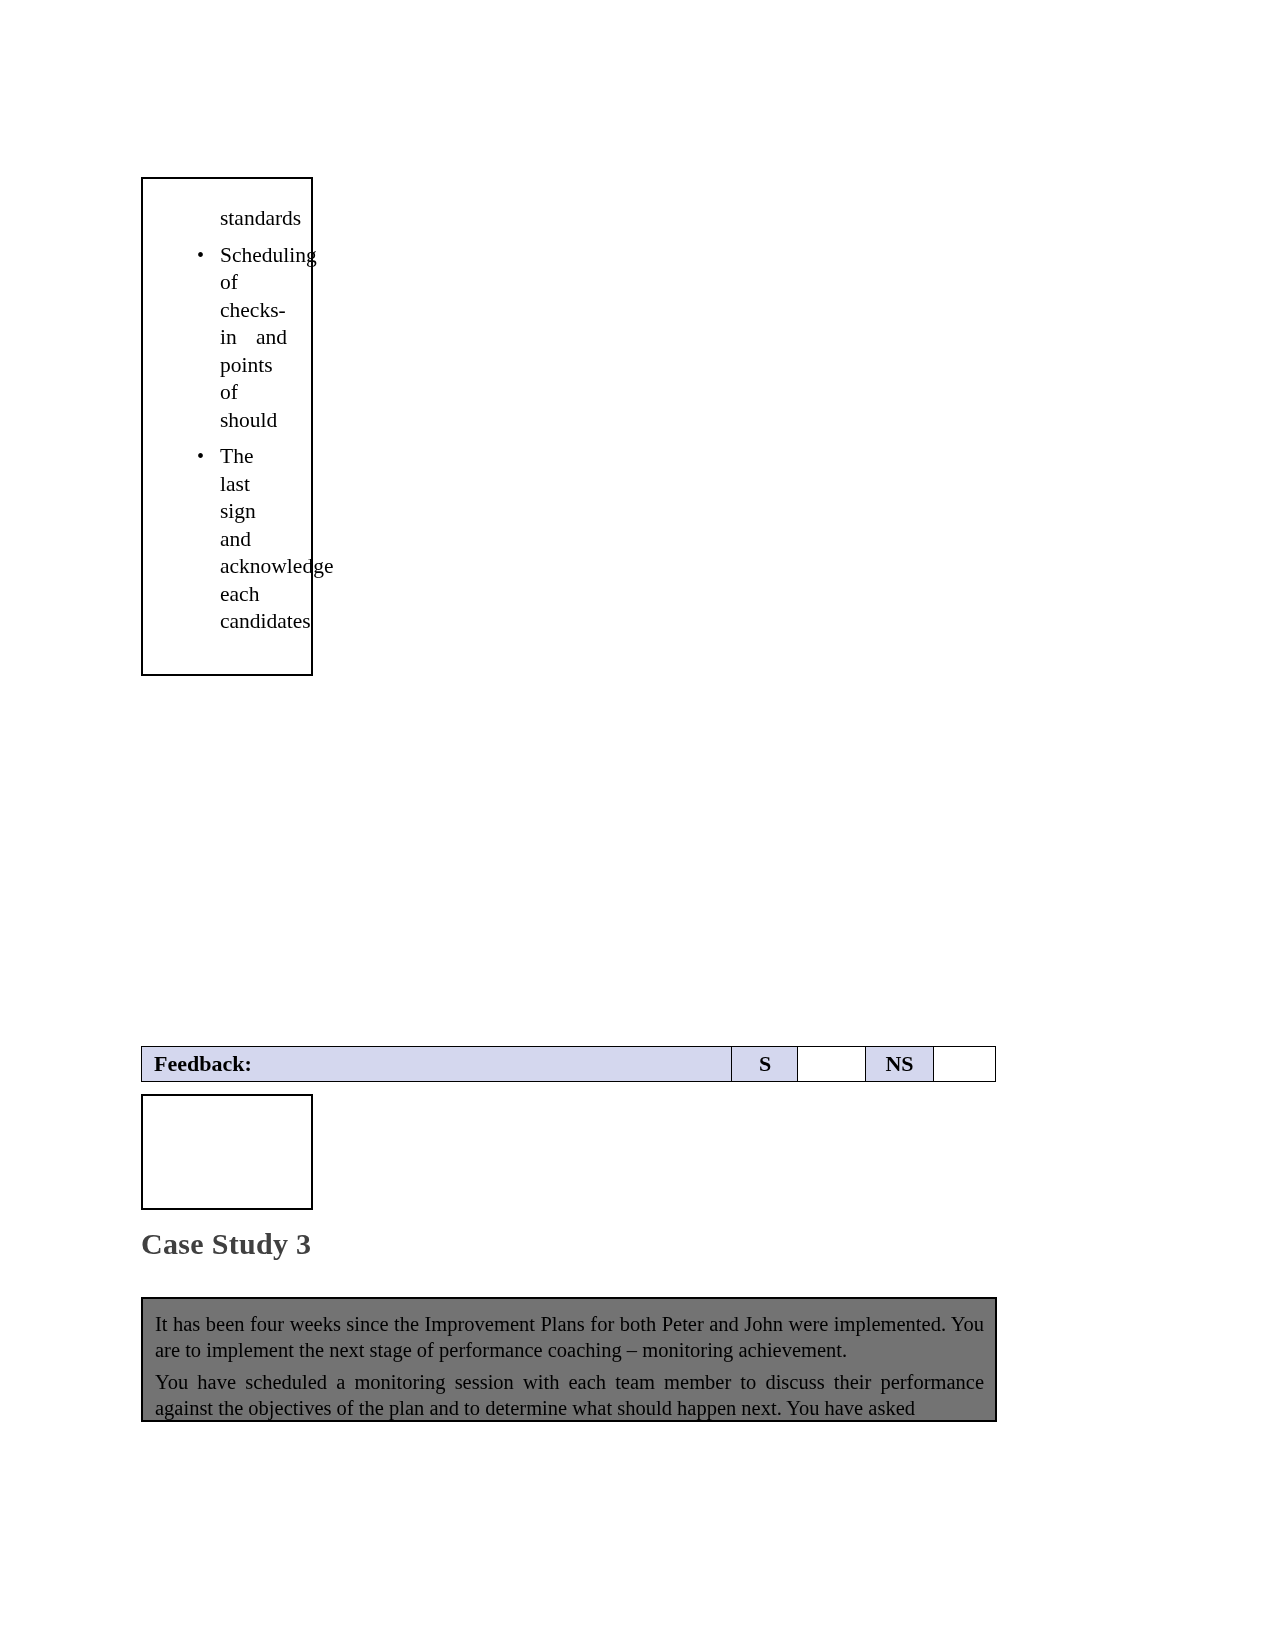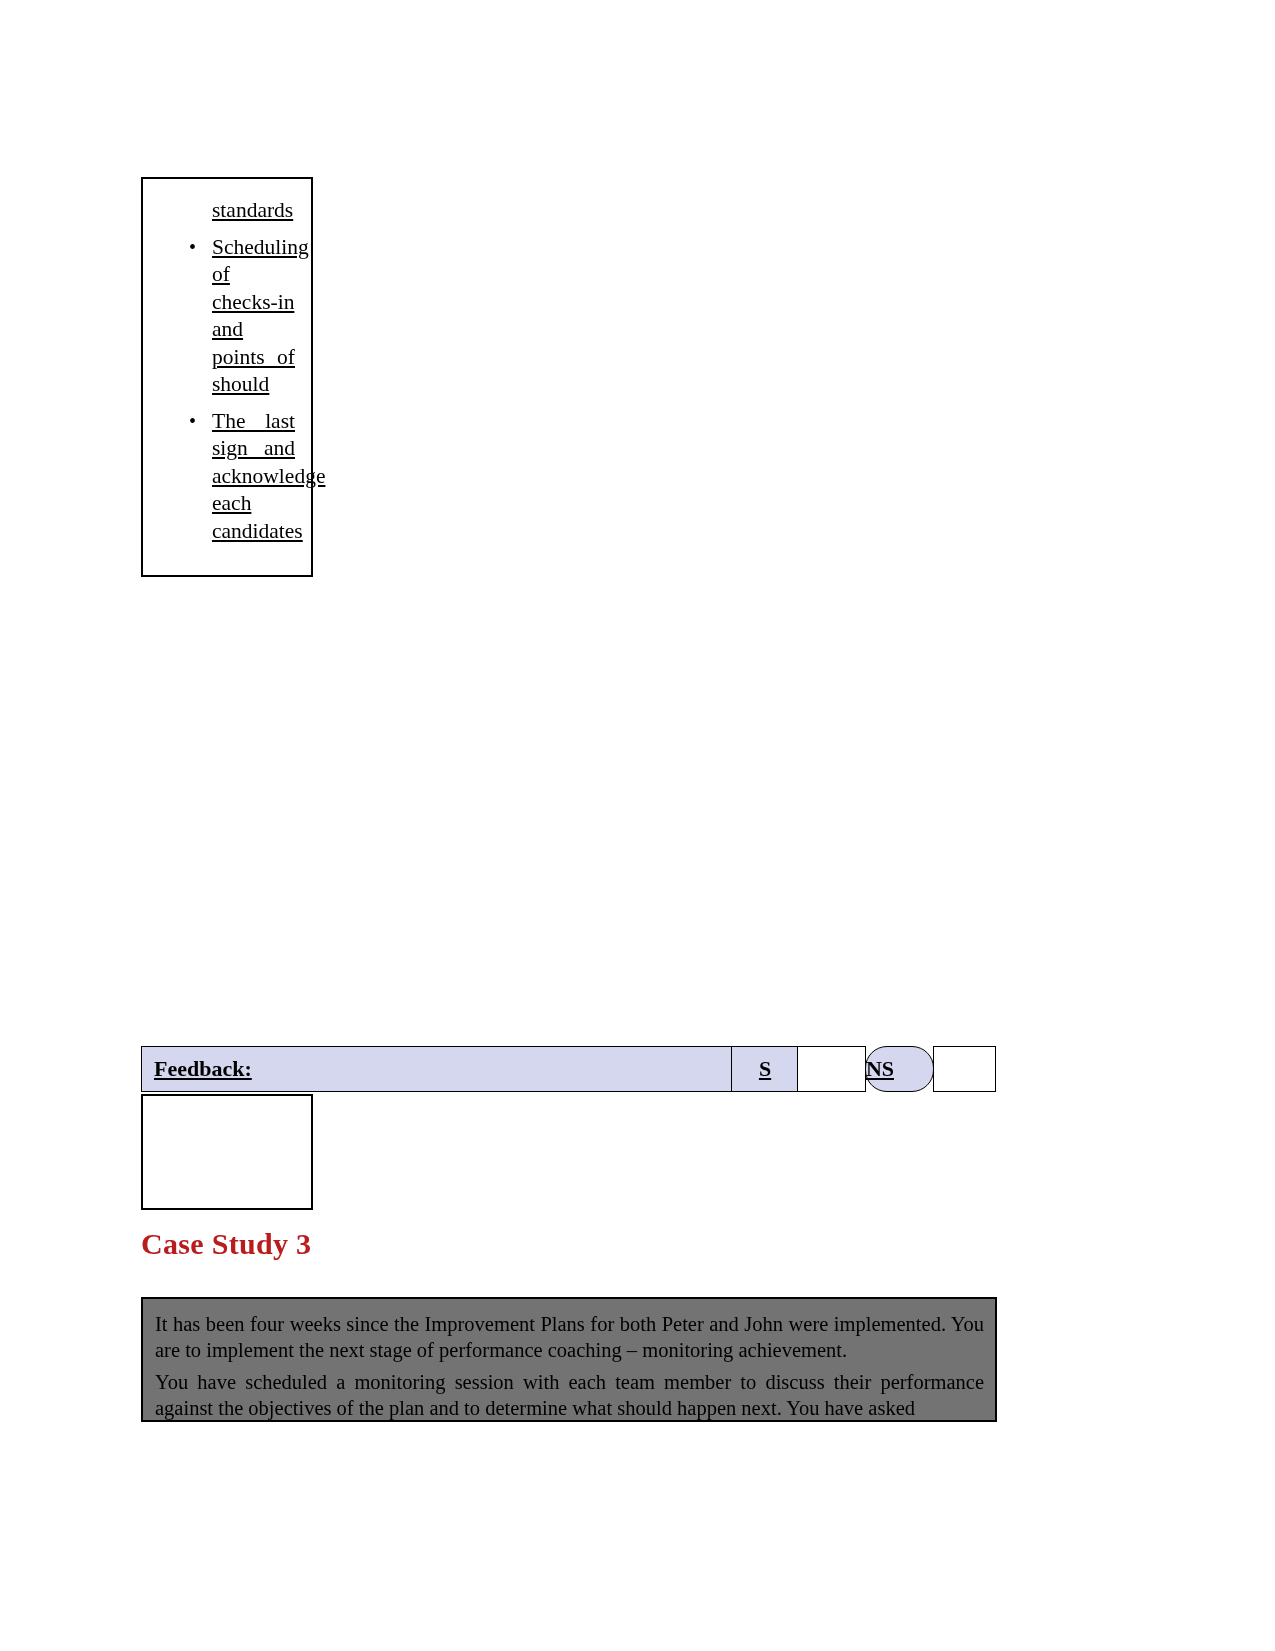--- a/index.html
+++ b/index.html
@@ -32,23 +32,22 @@
     border: 2px solid #000;
     box-sizing: border-box;
     background: #fff;
   }
   .tbl-top-inner {
     padding: 14px 12px 26px 12px;
   }
 
   ul.bullets {
     list-style: none;
-    margin: 4px;
+    margin: 12px;
     padding: 0;
-    text-decoration: underline;
   }
   ul.bullets > li {
     position: relative;
     padding-left: 53px;
     margin: 0 0 0 0;
     font-size: 21.5px;
     line-height: 27.5px;
     text-align: justify;
     text-justify: inter-word;
   }
@@ -66,24 +65,23 @@
   ul.bullets > li + li {
     margin-top: 9px;
   }
 
   
   .fb-row {
     position: absolute;
     left: 141px;
     top: 1046px;
     width: 855px;
-    height: 46px;
+    height: 36px;
     display: flex;
     box-sizing: border-box;
-    text-decoration: underline;
   }
   .fb-cell {
     box-sizing: border-box;
     border: 1.5px solid #000;
     margin-left: -1.5px;
     display: flex;
     align-items: center;
     background: #d4d7ee;
     font-weight: bold;
     font-size: 22px;
@@ -97,21 +95,21 @@
   .fb-s {
     width: 70px;
     justify-content: center;
   }
   .fb-blank1 {
     width: 72px;
     background: #ffffff;
   }
   .fb-ns {
     width: 72px;
-    border-radius: 22px;
+    justify-content: center;
   }
   .fb-blank2 {
     width: 66px;
     background: #ffffff;
   }
 
   
   .tbl-bottom {
     position: absolute;
     left: 141px;
@@ -132,21 +130,21 @@
     background: #000;
   }
 
   
   .heading {
     position: absolute;
     left: 141px;
     top: 1227px;
     font-size: 30px;
     font-weight: bold;
-    color: #b91c1c;
+    color: #404040;
     letter-spacing: 0.3px;
   }
 
   
   .case-box {
     position: absolute;
     left: 141px;
     top: 1297px;
     width: 856px;
     height: 125px;

